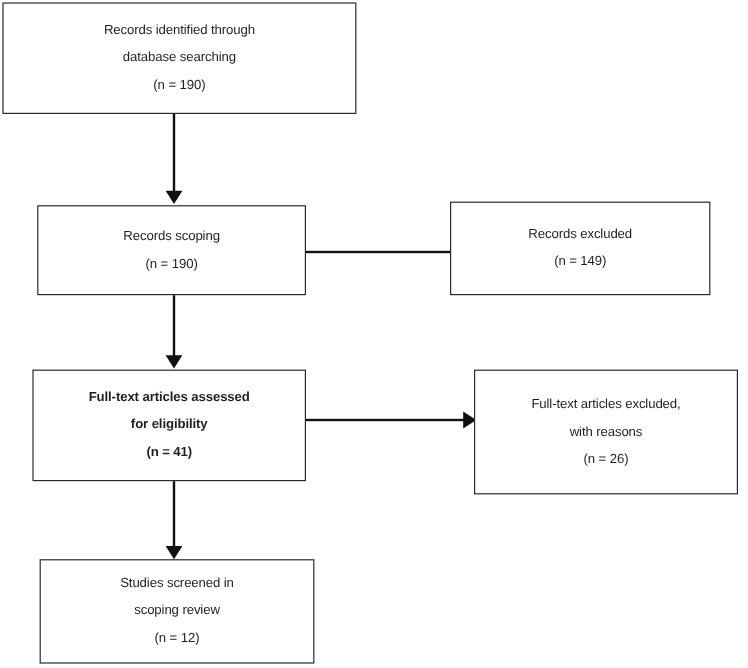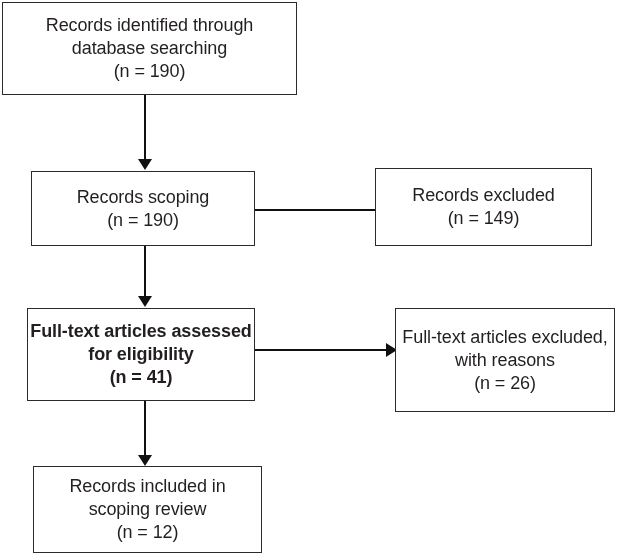--- a/index.html
+++ b/index.html
@@ -19,21 +19,21 @@
     position: absolute;
     box-sizing: border-box;
     border: 1.6px solid #2b2b2b;
     background: #ffffff;
     display: flex;
     flex-direction: column;
     align-items: center;
     justify-content: center;
     text-align: center;
     color: #231f20;
-    font-size: 18px;
+    font-size: 11px;
     line-height: 23px;
     letter-spacing: -0.1px;
   }
   .node .line {
     display: block;
     white-space: nowrap;
   }
   .vline {
     position: absolute;
     width: 2.4px;
@@ -103,18 +103,18 @@
   <div class="node" style="left:395px; top:308px; width:220px; height:104px;">
     <span class="line">Full-text articles excluded,</span>
     <span class="line">with reasons</span>
     <span class="line">(n = 26)</span>
   </div>
 
   <div class="vline" style="left:144px; top:401px; height:55px;"></div>
   <div class="arrow-down" style="left:138px; top:455px;"></div>
 
   <div class="node" style="left:33px; top:466px; width:229px; height:87px;">
-    <span class="line">Records included in</span>
+    <span class="line">Studies screened in</span>
     <span class="line">scoping review</span>
     <span class="line">(n = 12)</span>
   </div>
 
 </div>
 
 </body></html>

